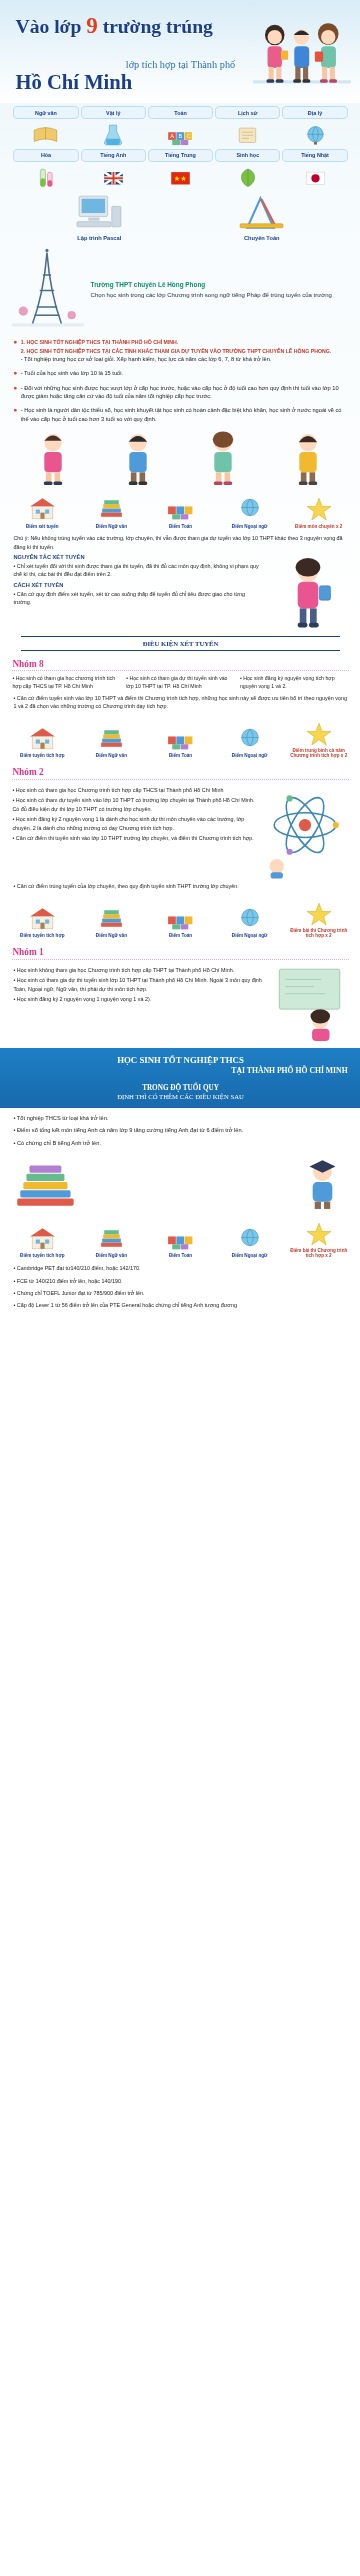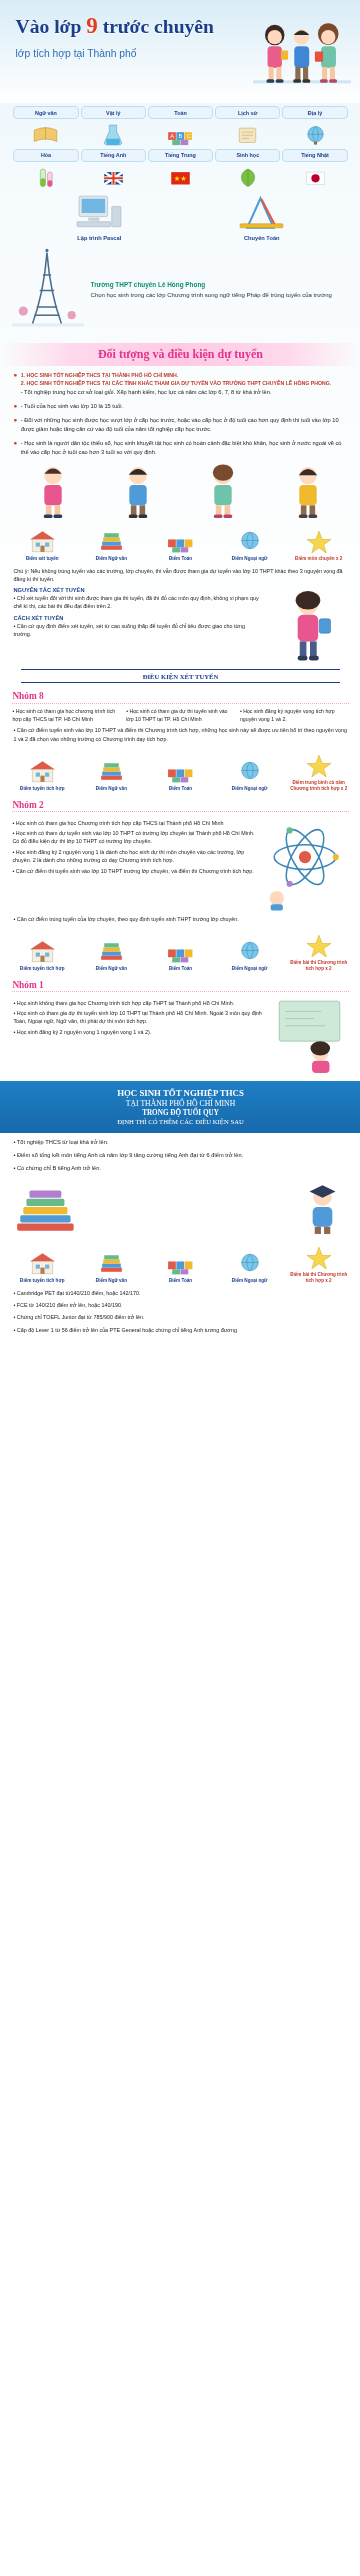--- a/index.html
+++ b/index.html
@@ -31,24 +31,25 @@
     line-height: 1.12;
     color: #1b3e8b;
     font-weight: bold;
     text-shadow: 0 0.5px 0 #fff;
   }
   .hero h1 .num {
     color: #e03c1f;
     font-size: 23px;
   }
   .hero .sub {
-    margin-top: 9px;
-    font-family: Liberation Sans, sans-serif;
+    margin-top: 20px;
+    font-family: Liberation Serif, serif;
     font-size: 10.3px;
     color: #2f6fb5;
+    text-align: center;
   }
   .hero .city {
     margin-top: 1px;
     font-family: "Liberation Serif", serif;
     font-size: 20.6px;
     color: #1b3e8b;
     font-weight: bold;
   }
   .hero-art {
     position: absolute;
@@ -227,43 +228,44 @@
   
   .thcs {
     margin: 7.2px 0 3.1px 0;
     background: linear-gradient(180deg,#1f7fc4 0%, #1769ac 100%);
     color:#fff;
     padding: 7.2px 13.4px 8.2px 13.4px;
     text-align:center;
     font-family:"Liberation Serif", serif;
   }
   .thcs .l1 { font-size: 8.8px; font-weight:bold; }
-  .thcs .l2 { font-size: 7.7px; font-weight:normal; margin-top:1px;}
-  .thcs .l3 { font-size: 7.2px; font-weight:bold; margin-top:1px;}
+  .thcs .l2 { font-size: 7.7px; font-weight:bold; margin-top:1px;text-align:right;}
+  .thcs .l3 { font-size: 7.2px; font-weight:bold; margin-top:9px;}
   .thcs .l4 { font-size: 6.7px; margin-top:1px;}
 
   .cond { margin: 5.2px 13.4px; font-size: 5.7px; line-height:1.6; }
   .cond .row { display:flex; gap:3.1px; margin-bottom:3.6px;}
 
   .certs { margin: 4.1px 13.4px 13.4px 13.4px; font-size: 5.4px; line-height: 1.7;}
   .certs .row { display:flex; gap:3.1px; margin-bottom: 3.1px;}
 
   .kid-row { display:flex; justify-content:space-around; align-items:flex-end; margin: 4.1px 10.3px; }
   .books-band { margin: 3.1px 10.3px; display:flex; align-items:flex-end; justify-content:space-between;}
 </style>
 </head>
 <body>
 
 <div class="page">
 
   <div class="hero">
     <h1>
-      <span>Vào lớp </span><span class="num">9</span><span> trước chuyên</span>
+      <span>Vào lớp </span><span class="num">9</span><span> trường trúng</span>
     </h1>
     <div class="sub">lớp tích hợp tại Thành phố</div>
+    <div class="city">Hồ Chí Minh</div>
 
     <svg class="hero-art" viewBox="0 0 210 190">
       <rect x="10" y="150" width="190" height="6" fill="#cfe6f3"></rect>
 
       <g>
         <ellipse cx="52" cy="62" rx="19" ry="20" fill="#3b2a24"></ellipse>
         <circle cx="52" cy="66" r="14" fill="#ffd9bd"></circle>
         <rect x="38" y="84" width="28" height="42" rx="8" fill="#e85d8a"></rect>
         <rect x="40" y="124" width="10" height="26" fill="#f7c7a3"></rect>
         <rect x="55" y="124" width="10" height="26" fill="#f7c7a3"></rect>
@@ -447,21 +449,20 @@
           </g>
       </svg>
     </div>
     <div class="txt">
       <div class="h">Trường THPT chuyên
 Lê Hồng Phong</div>
       <div>Chọn học sinh trong các lớp Chương trình song ngữ tiếng Pháp để trúng tuyển của trường</div>
     </div>
   </div>
 
-  <div class="title-pink">Đối tượng và điều kiện dự tuyển</div>
 
   <div class="items">
     <div class="item">
       <span class="bullet">●</span>
       <span class="body">
         <span class="redcaps">1. HỌC SINH TỐT NGHIỆP THCS TẠI THÀNH PHỐ HỒ CHÍ MINH.</span><br>
         <span class="redcaps">2. HỌC SINH TỐT NGHIỆP THCS TẠI CÁC TỈNH KHÁC THAM GIA DỰ TUYỂN VÀO TRƯỜNG THPT CHUYÊN LÊ HỒNG PHONG.</span><br>
         <span>- Tốt nghiệp trung học cơ sở loại giỏi. Xếp hạnh kiểm, học lực cả năm các lớp 6, 7, 8 từ khá trở lên.</span>
       </span>
     </div>

